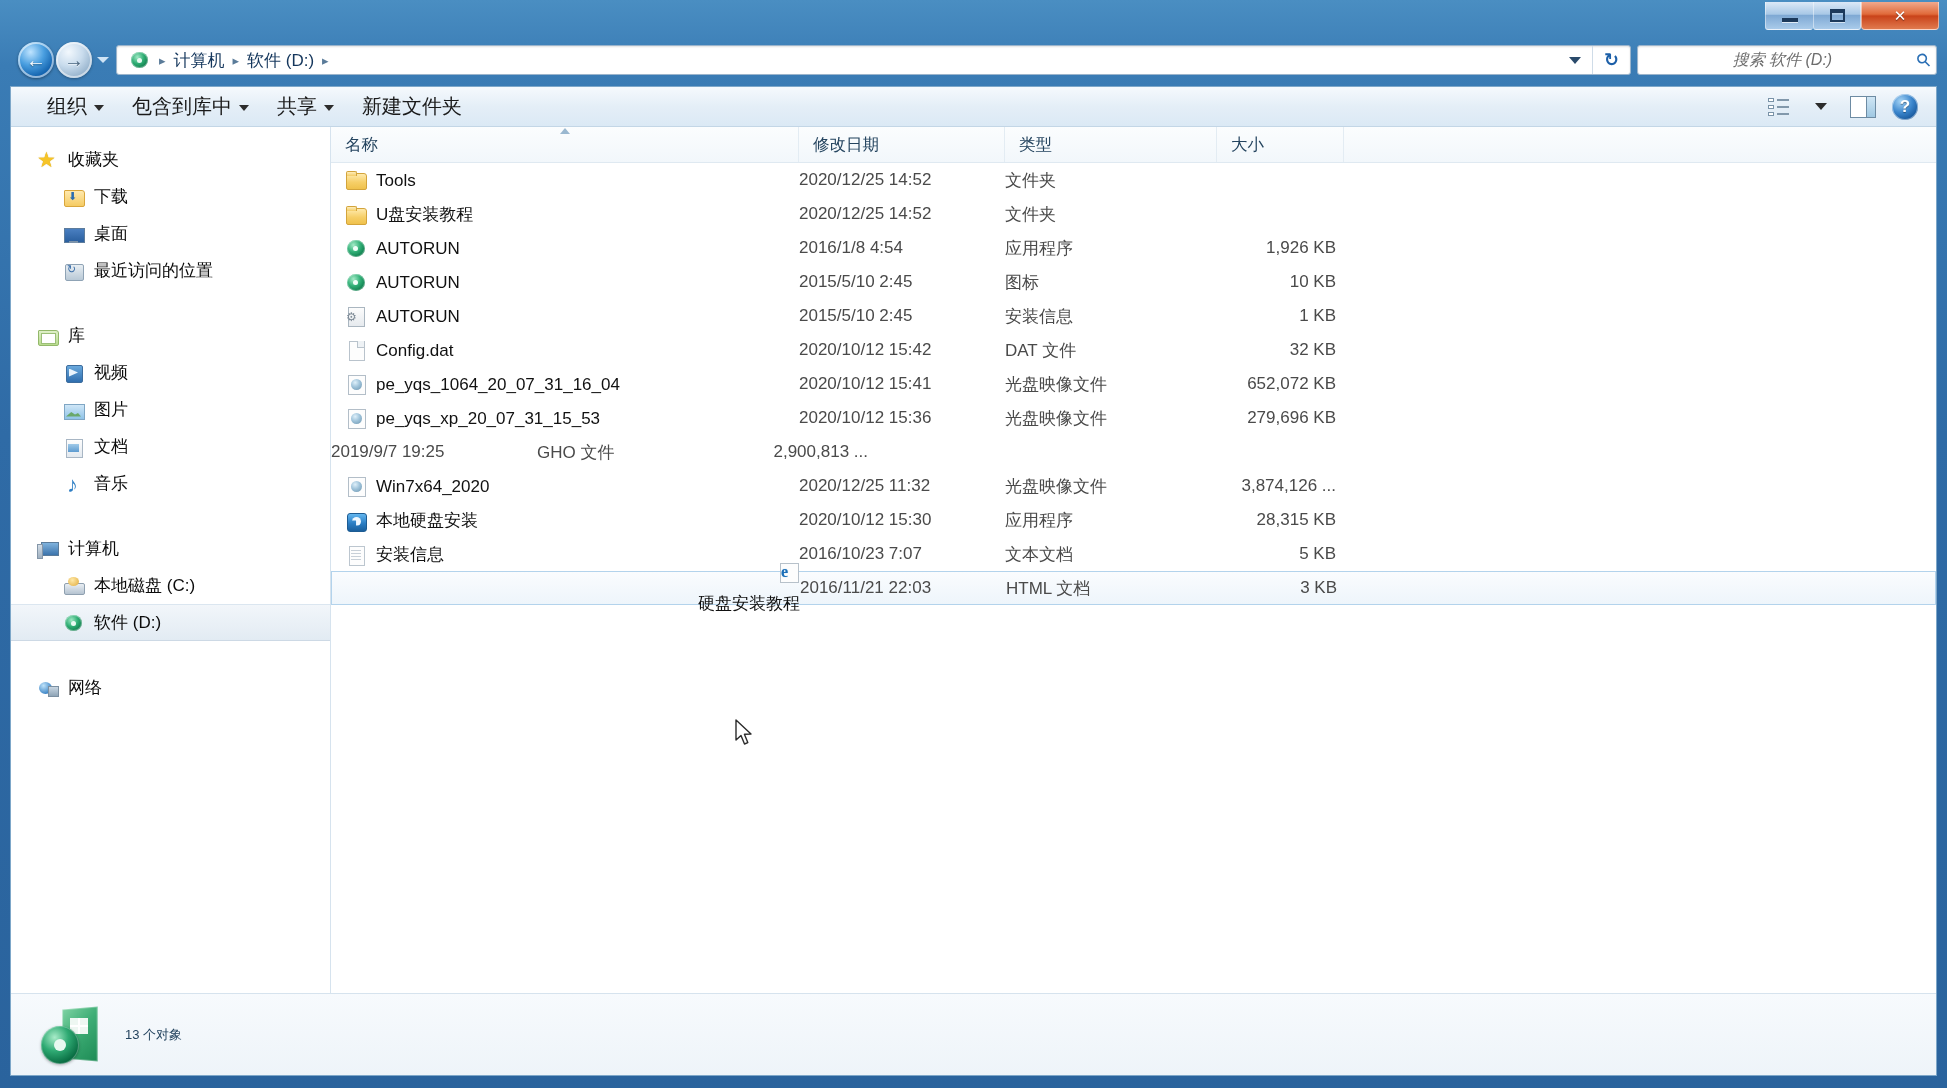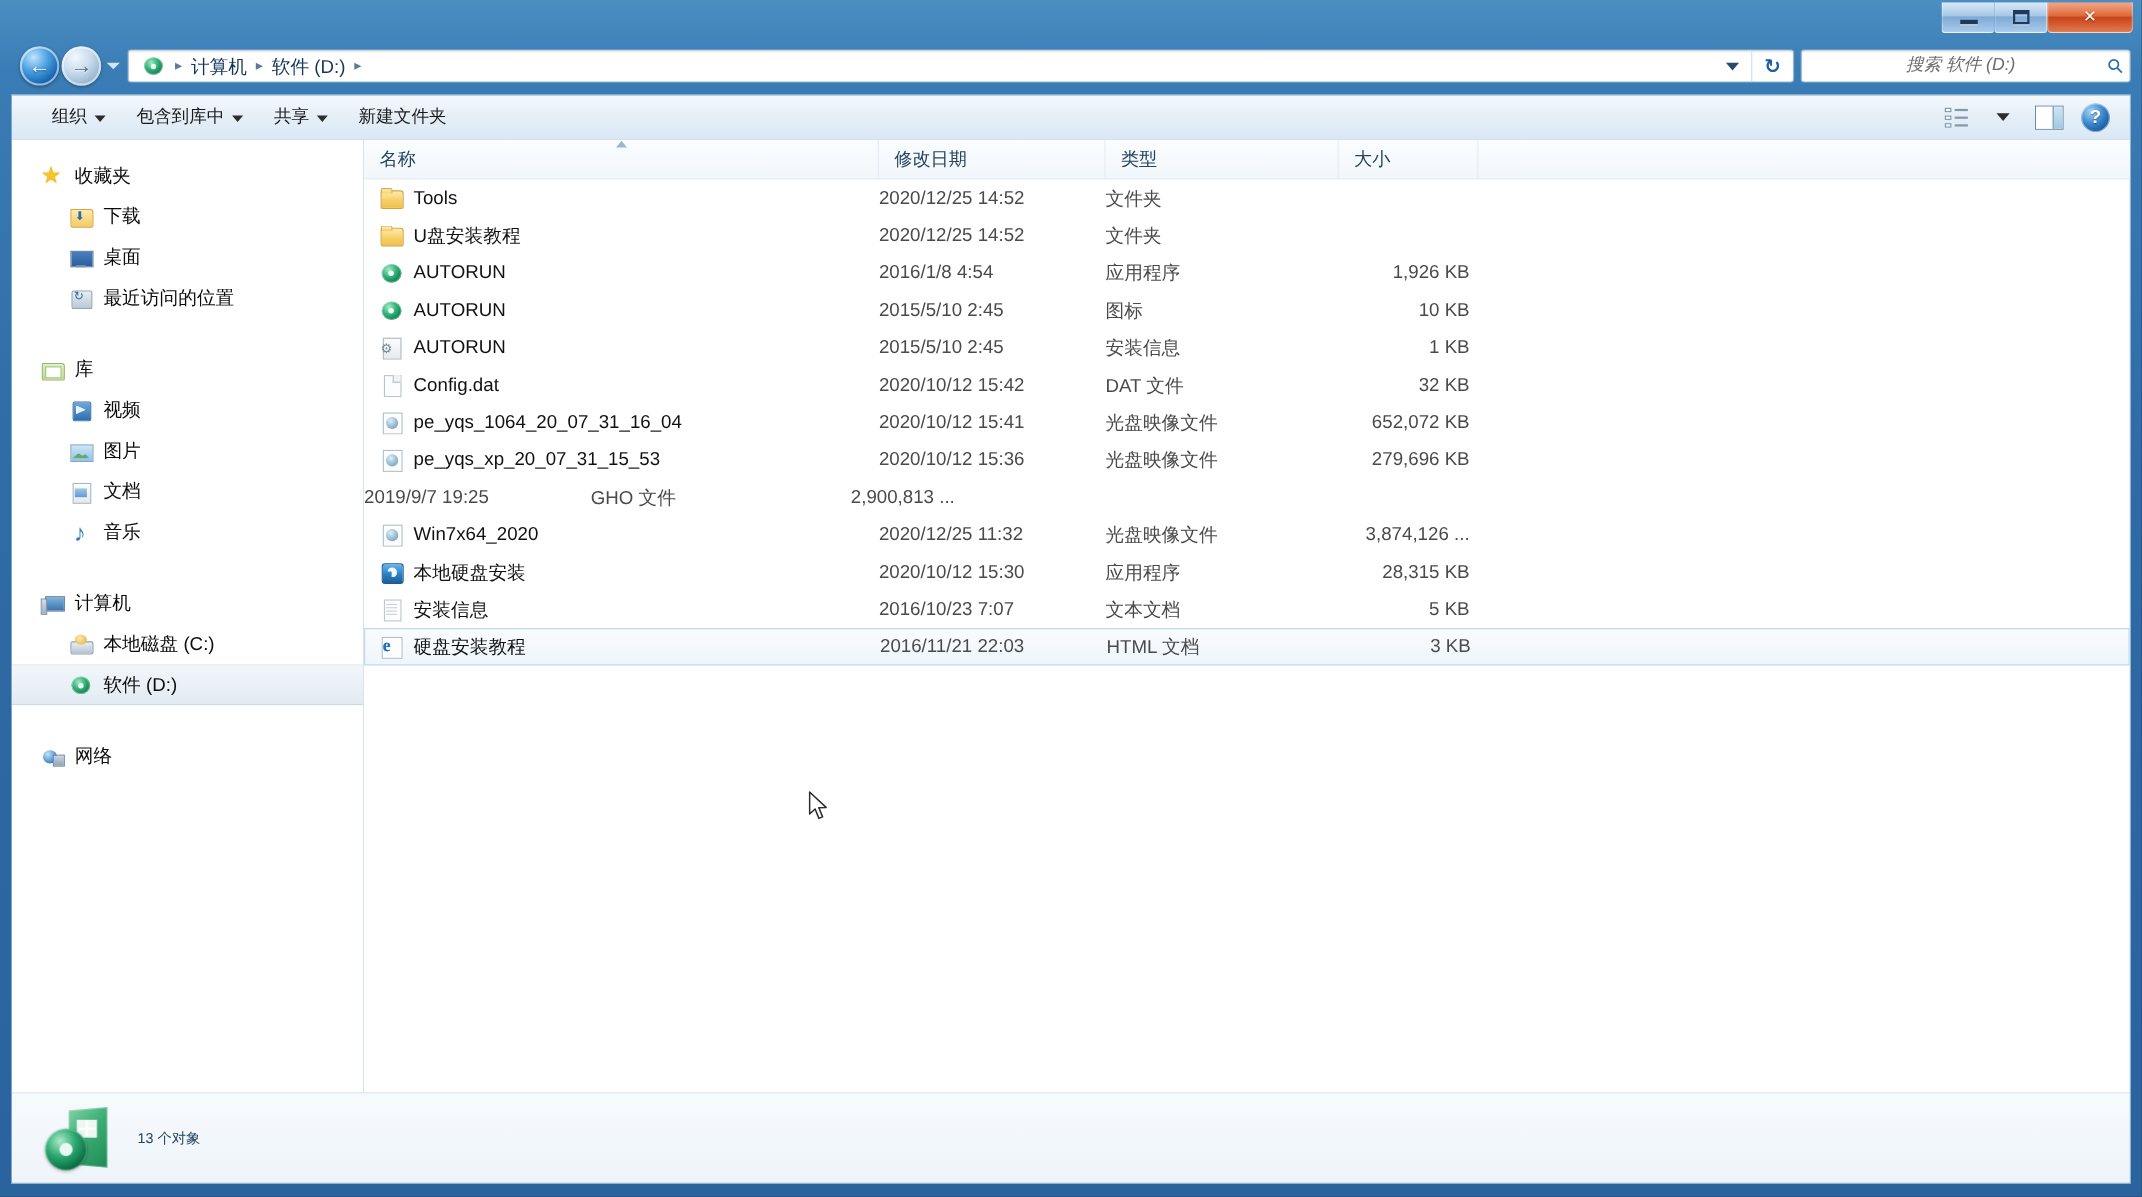--- a/index.html
+++ b/index.html
@@ -144,21 +144,21 @@
   
   #toolbar {
     height: 40px; flex: none;
     background: linear-gradient(180deg,#f5f9fd 0%, #e4eef7 50%, #dbe9f5 100%);
     border-bottom: 1px solid #c3d6e6;
     display: flex; align-items: center; padding-left: 22px;
     position: relative;
   }
   .tb-item {
     display:flex; align-items:center; gap: 7px; height: 30px;
-    padding: 0 13px; font-size: 16px; color:#1a1a1a; cursor: default;
+    padding: 0 13px; font-size: 20px; color:#1a1a1a; cursor: default;
     border: 1px solid transparent; border-radius: 3px;
   }
   .tb-item .tri {
     width:0;height:0;border-left:5px solid transparent;border-right:5px solid transparent;
     border-top:6px solid #2c2c2c; margin-top:2px;
   }
   #toolbar-right {
     position: absolute; right: 12px; top: 0; height: 100%;
     display:flex; align-items:center; gap: 4px;
   }
@@ -337,26 +337,26 @@
   }
   #rows { flex: 1; overflow: hidden; position: relative; }
   .row {
     display:flex; align-items:center; height: 34px;
     font-size: 17px; color:#111; cursor: default; white-space: nowrap;
   }
   .row.selected {
     background: linear-gradient(180deg,#fafcfe 0%, #eef5fb 100%);
     border: 1px solid #b3d3ec;
   }
-  .cell { display:flex; align-items:center; overflow:hidden; }
+  .cell { display:flex; align-items:flex-end; overflow:hidden; }
   .cell.c-name { width: 468px; flex:none; padding-left: 14px; gap: 9px; }
   .cell.c-date { width: 206px; flex:none; color:#4a4a4a; }
   .cell.c-type { width: 212px; flex:none; color:#4a4a4a; }
   .cell.c-size { width: 127px; flex:none; color:#4a4a4a; justify-content: flex-end; padding-right: 8px; }
-  .row.selected .cell.c-name { padding-left: 13px; }
+  .row.selected .cell.c-name { padding-left: 13px; flex-direction: column; }
 
   
   .fico { width: 22px; height: 21px; flex:none; position:relative; }
   .fico.folder::before{
     content:""; position:absolute; left:1px; top:3px; width:19px; height:15px;
     background: linear-gradient(180deg,#ffeaac 0%, #f6cf68 55%, #efc14c 100%);
     border:1px solid #d3a43b; border-radius: 1px 3px 2px 2px;
   }
   .fico.folder::after{
     content:""; position:absolute; left:1px; top:1px; width:9px; height:4px;

